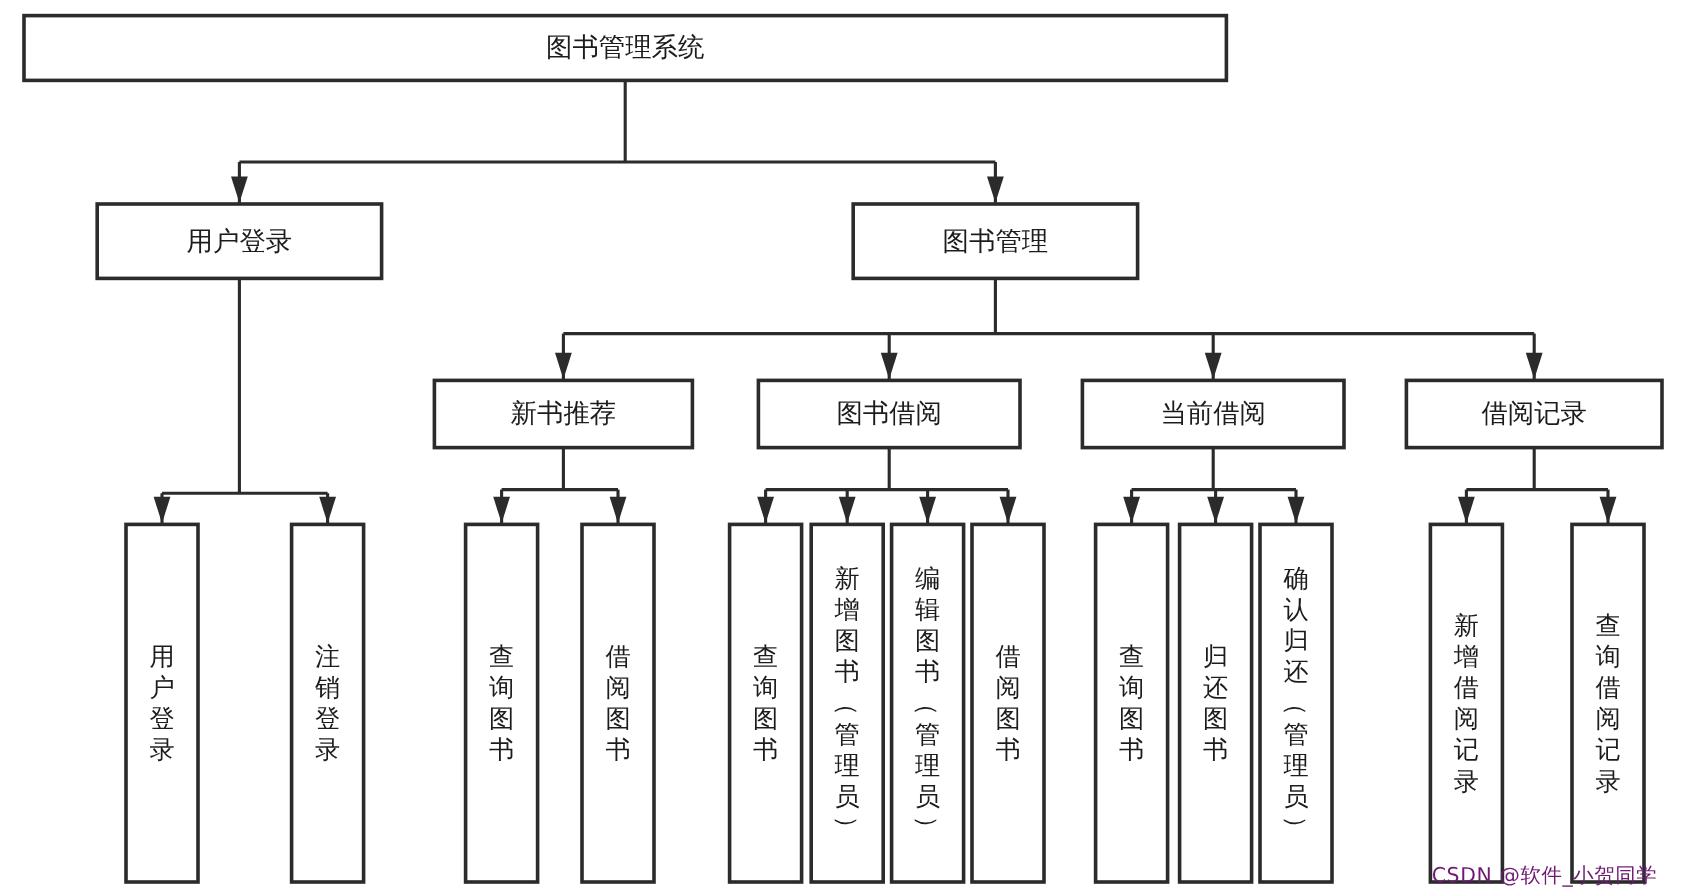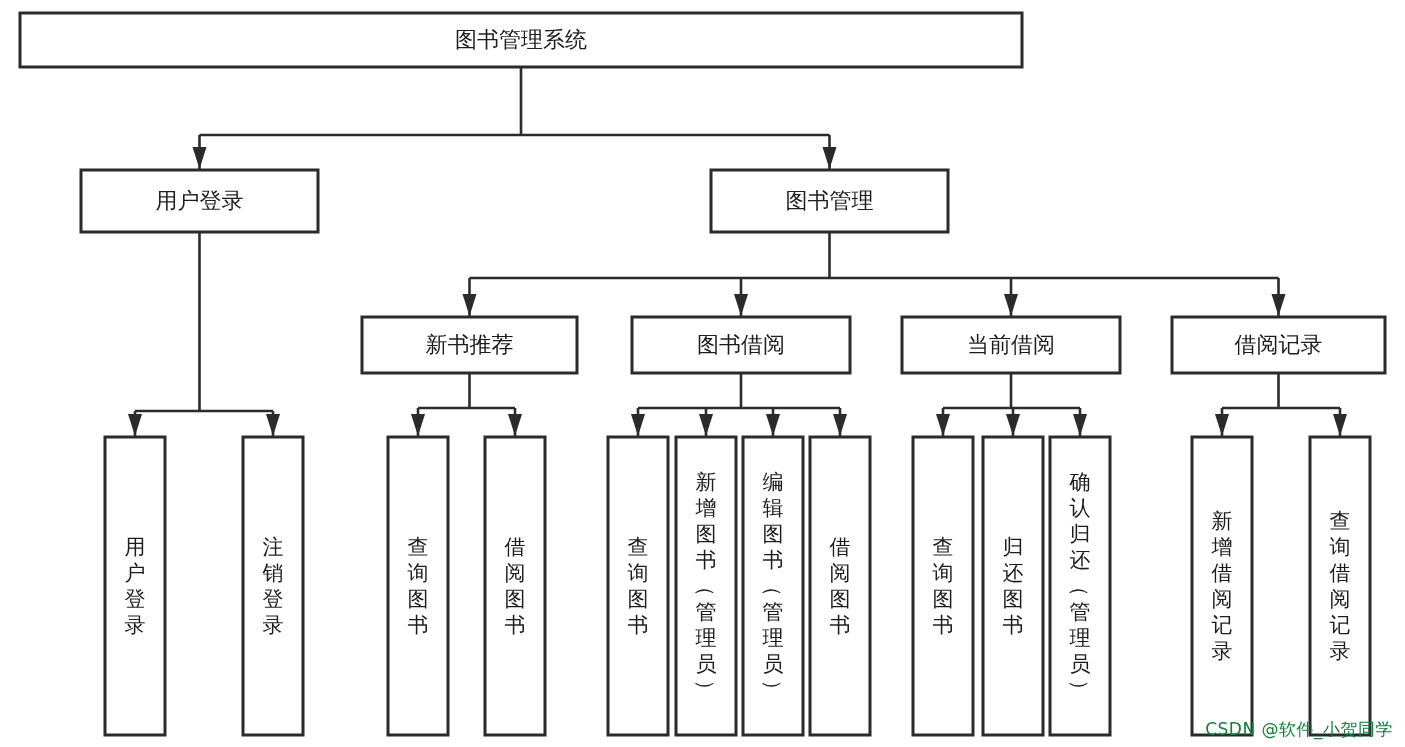--- a/index.html
+++ b/index.html
@@ -48,25 +48,25 @@
     dominant-baseline: middle;
   }
   .node-label-v {
     font-family: "DejaVu Sans", "Liberation Sans", sans-serif;
     font-size: 21px;
     fill: #1c1c1c;
     text-anchor: middle;
   }
   .watermark-text {
     position: absolute;
-    right: 12px;
+    right: 24px;
     bottom: 6px;
     font-family: "DejaVu Sans", "Liberation Sans", sans-serif;
     font-size: 17px;
-    color: #15803d;
+    color: #701a75;
     white-space: nowrap;
     letter-spacing: 0.5px;
     pointer-events: none;
   }
 </style>
 </head>
 <body>
 
 <div id="diagram-root">
   <svg class="diagram" viewBox="0 0 1405 747" xmlns="http://www.w3.org/2000/svg">

